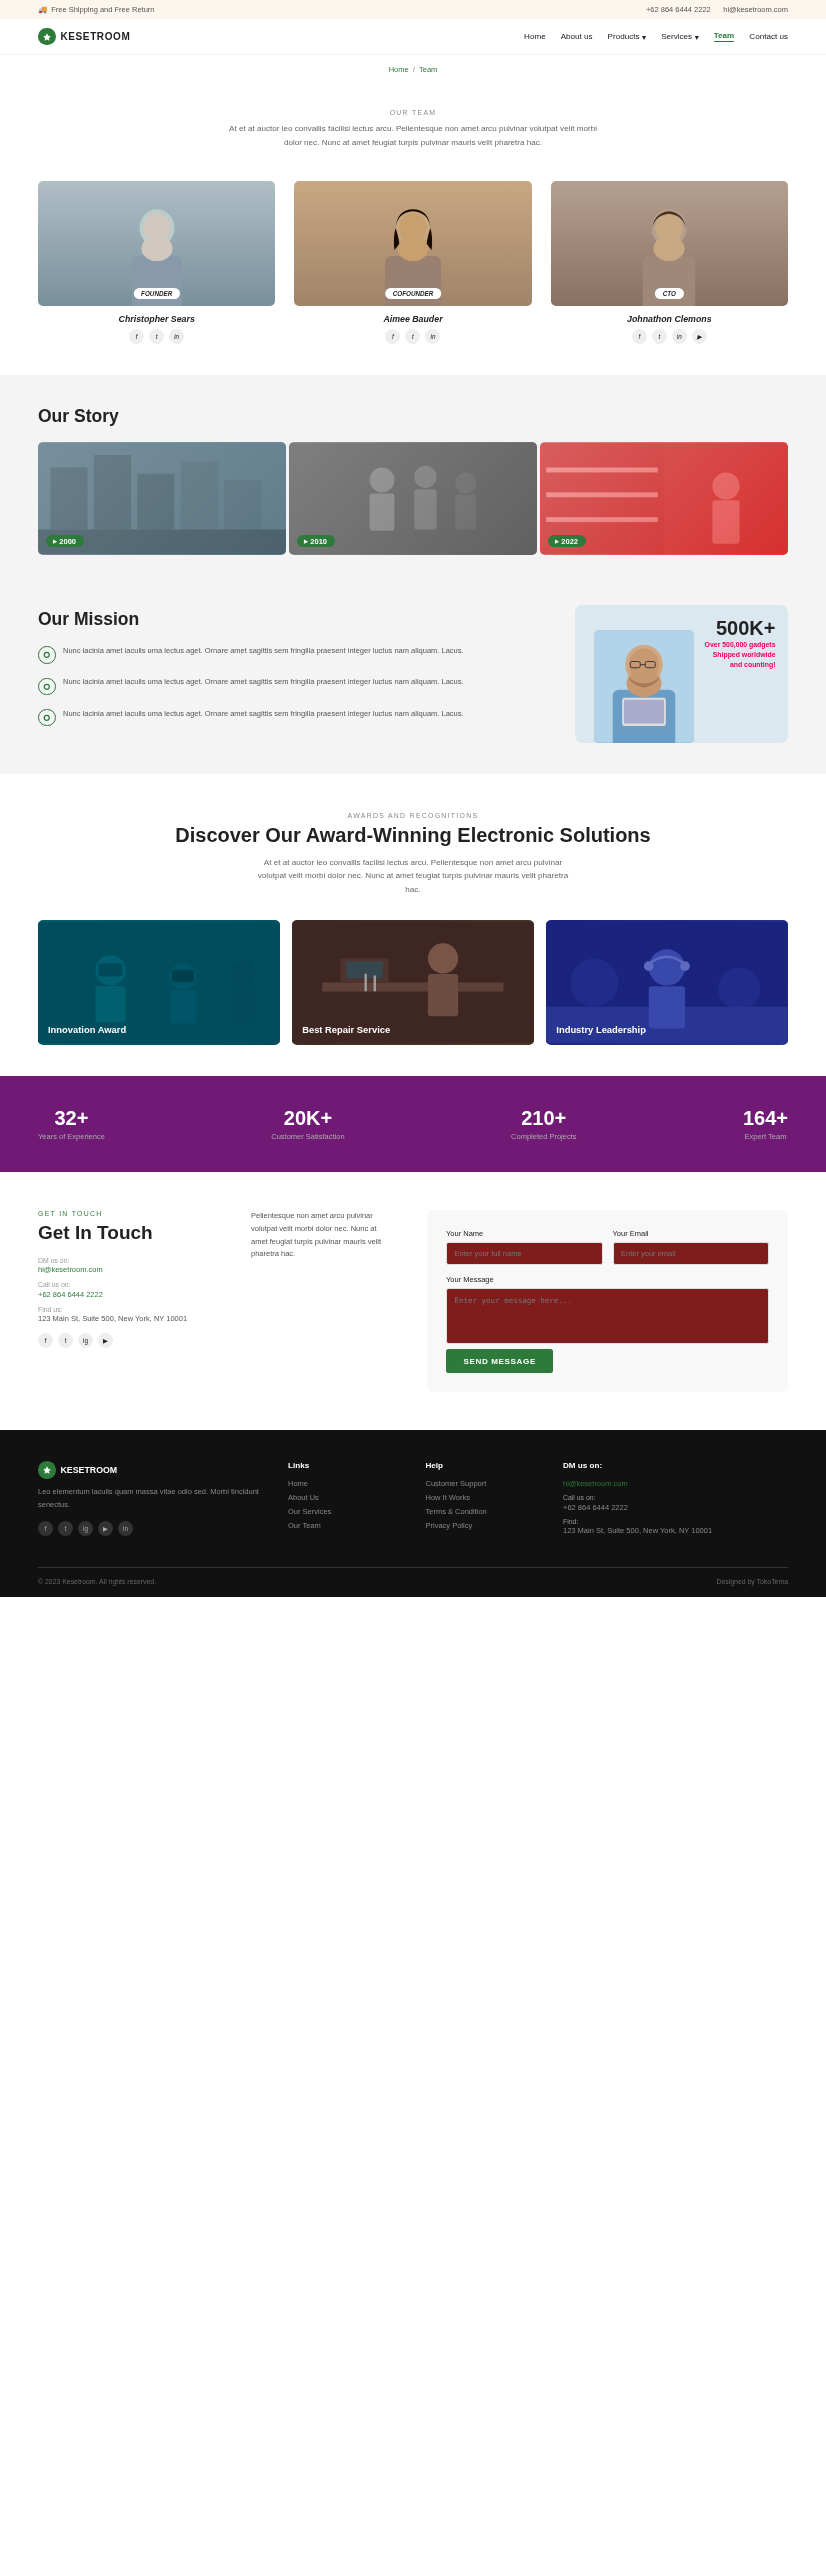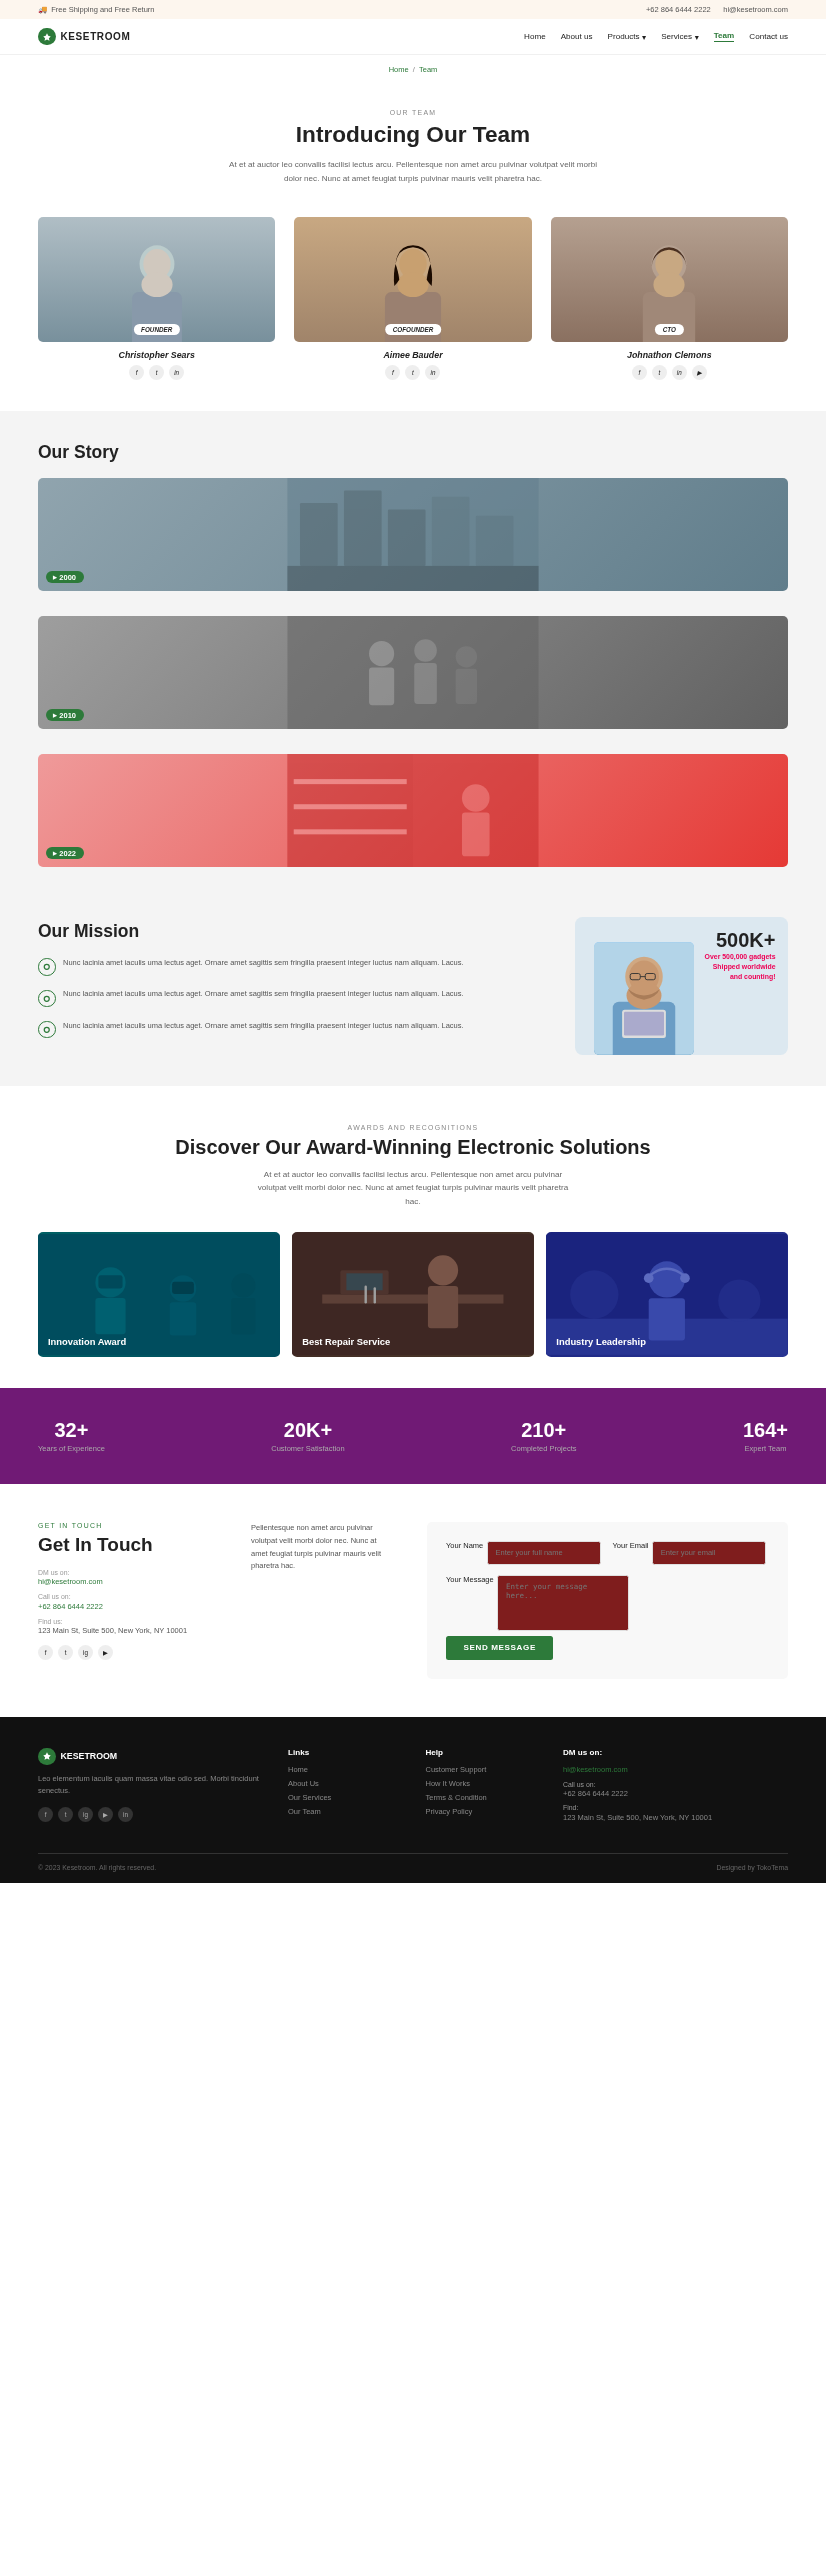--- a/index.html
+++ b/index.html
@@ -41,21 +41,21 @@
     .social-dot { width: 15px; height: 15px; background: #eee; border-radius: 50%; display: flex; align-items: center; justify-content: center; font-size: 6.3px; cursor: pointer; }
 
     
     .person-christopher { background: linear-gradient(180deg, #b0bec5 0%, #78909c 100%); }
     .person-aimee { background: linear-gradient(180deg, #c8a882 0%, #a0846a 100%); }
     .person-johnathon { background: linear-gradient(180deg, #b5a090 0%, #8a7060 100%); }
 
     
     .story-section { background: #f4f4f4; padding: 31px 38px; }
     .story-section h2 { font-size: 17.5px; font-weight: 700; margin-bottom: 15px; }
-    .story-grid { display: grid; grid-template-columns: repeat(1, 1fr); gap: 25px; }
+    .story-grid { display: grid; grid-template-columns: repeat(3, 1fr); gap: 3px; }
     .story-card { border-radius: 5px; overflow: hidden; position: relative; height: 113px; }
     .story-bg-1 { background: linear-gradient(135deg, #90a4ae, #607d8b); }
     .story-bg-2 { background: linear-gradient(135deg, #9e9e9e, #616161); }
     .story-bg-3 { background: linear-gradient(135deg, #ef9a9a, #e53935); }
     .story-year { position: absolute; bottom: 7.5px; left: 7.5px; background: #2d7a3a; color: #fff; border-radius: 10px; padding: 1.9px 7.5px; font-size: 7.5px; font-weight: 600; display: flex; align-items: center; gap: 2.5px; }
     .story-year::before { content: '▶'; font-size: 5px; }
 
     
     .mission-section { background: #f4f4f4; padding: 19px 38px 31px; display: flex; gap: 25px; align-items: center; }
     .mission-left { flex: 1; }
@@ -95,21 +95,21 @@
     .contact-left h2 { font-size: 19px; font-weight: 700; margin-bottom: 12.5px; }
     .contact-info-item { margin-bottom: 7.5px; font-size: 7.5px; color: #555; }
     .contact-info-item a { color: #2d7a3a; text-decoration: none; }
     .contact-info-label { font-size: 6.9px; color: #999; margin-bottom: 1.3px; }
     .contact-socials { display: flex; gap: 5px; margin-top: 10px; }
     .contact-center { flex: 0 0 138px; }
     .contact-center p { font-size: 7.5px; color: #555; line-height: 1.7; }
     .contact-right { flex: 1; }
     .contact-form { background: #f8f8f8; border-radius: 5px; padding: 19px; }
     .form-row { display: grid; grid-template-columns: 1fr 1fr; gap: 10px; margin-bottom: 10px; }
-    .form-group { display: flex; flex-direction: row; gap: 3.8px; }
+    .form-group { display: flex; flex-direction: column; gap: 3.8px; }
     .form-group label { font-size: 7.5px; font-weight: 500; }
     .form-group input, .form-group textarea { border: 0.6px solid #e0e0e0; border-radius: 2.5px; padding: 6.3px 7.5px; font-size: 7.5px; color: #999; background: #7f1d1d; }
     .form-group textarea { height: 56px; resize: none; }
     .btn-send { background: #2d7a3a; color: #fff; border: none; border-radius: 2.5px; padding: 7.5px 17.5px; font-size: 8.1px; font-weight: 600; cursor: pointer; margin-top: 5px; letter-spacing: 0.6px; }
 
     
     .footer { background: #111; color: #ccc; padding: 31px 38px 12.5px; }
     .footer-grid { display: grid; grid-template-columns: 2fr 1fr 1fr 2fr; gap: 25px; margin-bottom: 25px; }
     .footer-logo { display: flex; align-items: center; gap: 5px; color: #fff; font-weight: 700; font-size: 8.8px; margin-bottom: 7.5px; }
     .footer-desc { font-size: 7.5px; color: #888; line-height: 1.7; margin-bottom: 8.8px; }
@@ -155,21 +155,20 @@
 </nav>
 
 <div class="breadcrumb">
   <span>Home</span>
   &nbsp;/&nbsp;
   <span>Team</span>
 </div>
 
 <div class="hero">
   <div class="section-label">OUR TEAM</div>
-  <h1>Introducing Our Team</h1>
   <p>At et at auctor leo convallis facilisi lectus arcu. Pellentesque non amet arcu pulvinar volutpat velit morbi dolor nec. Nunc at amet feugiat turpis pulvinar mauris velit pharetra hac.</p>
 </div>
 
 <div class="team-section">
   <div class="team-grid">
 
     <div class="team-card">
       <div class="team-img-wrap person-christopher">
 
         <svg width="75" height="106" viewBox="0 0 120 170" style="position:absolute;bottom:0;left:50%;transform:translateX(-50%)">

